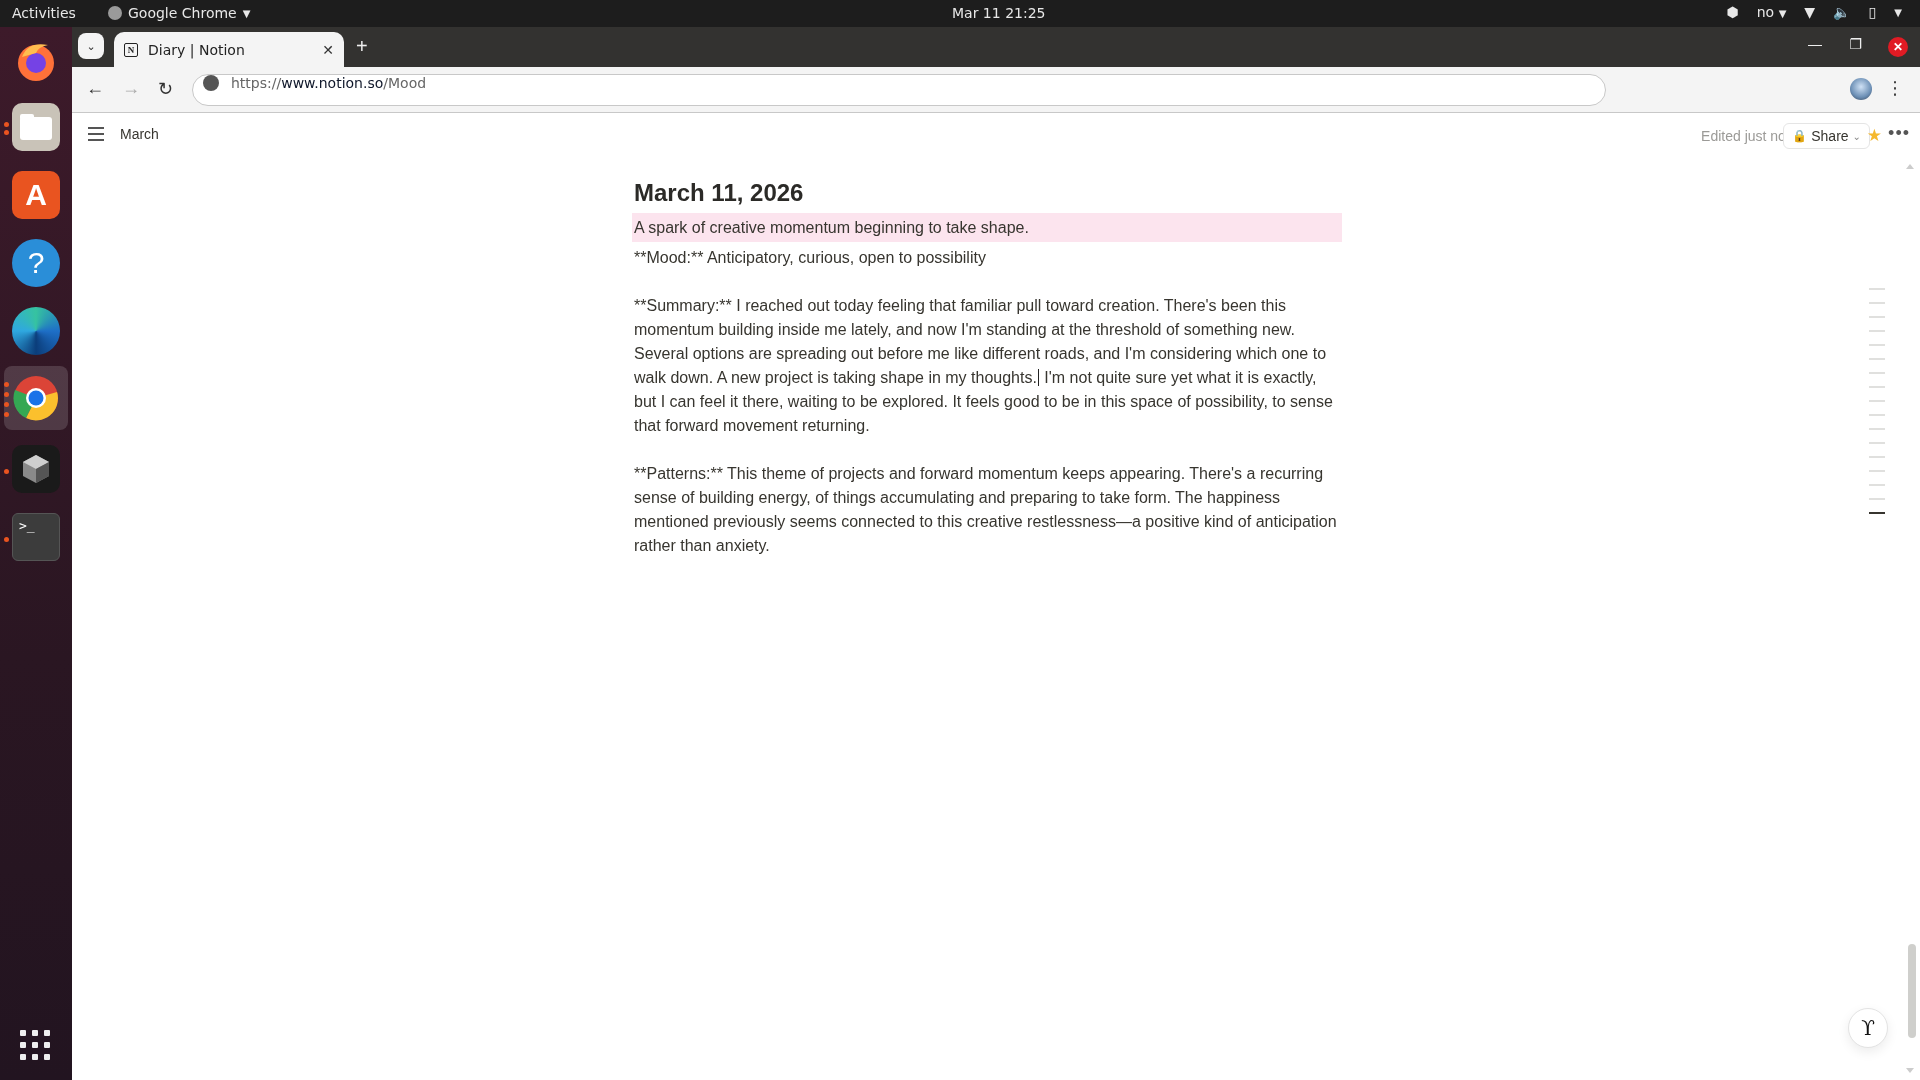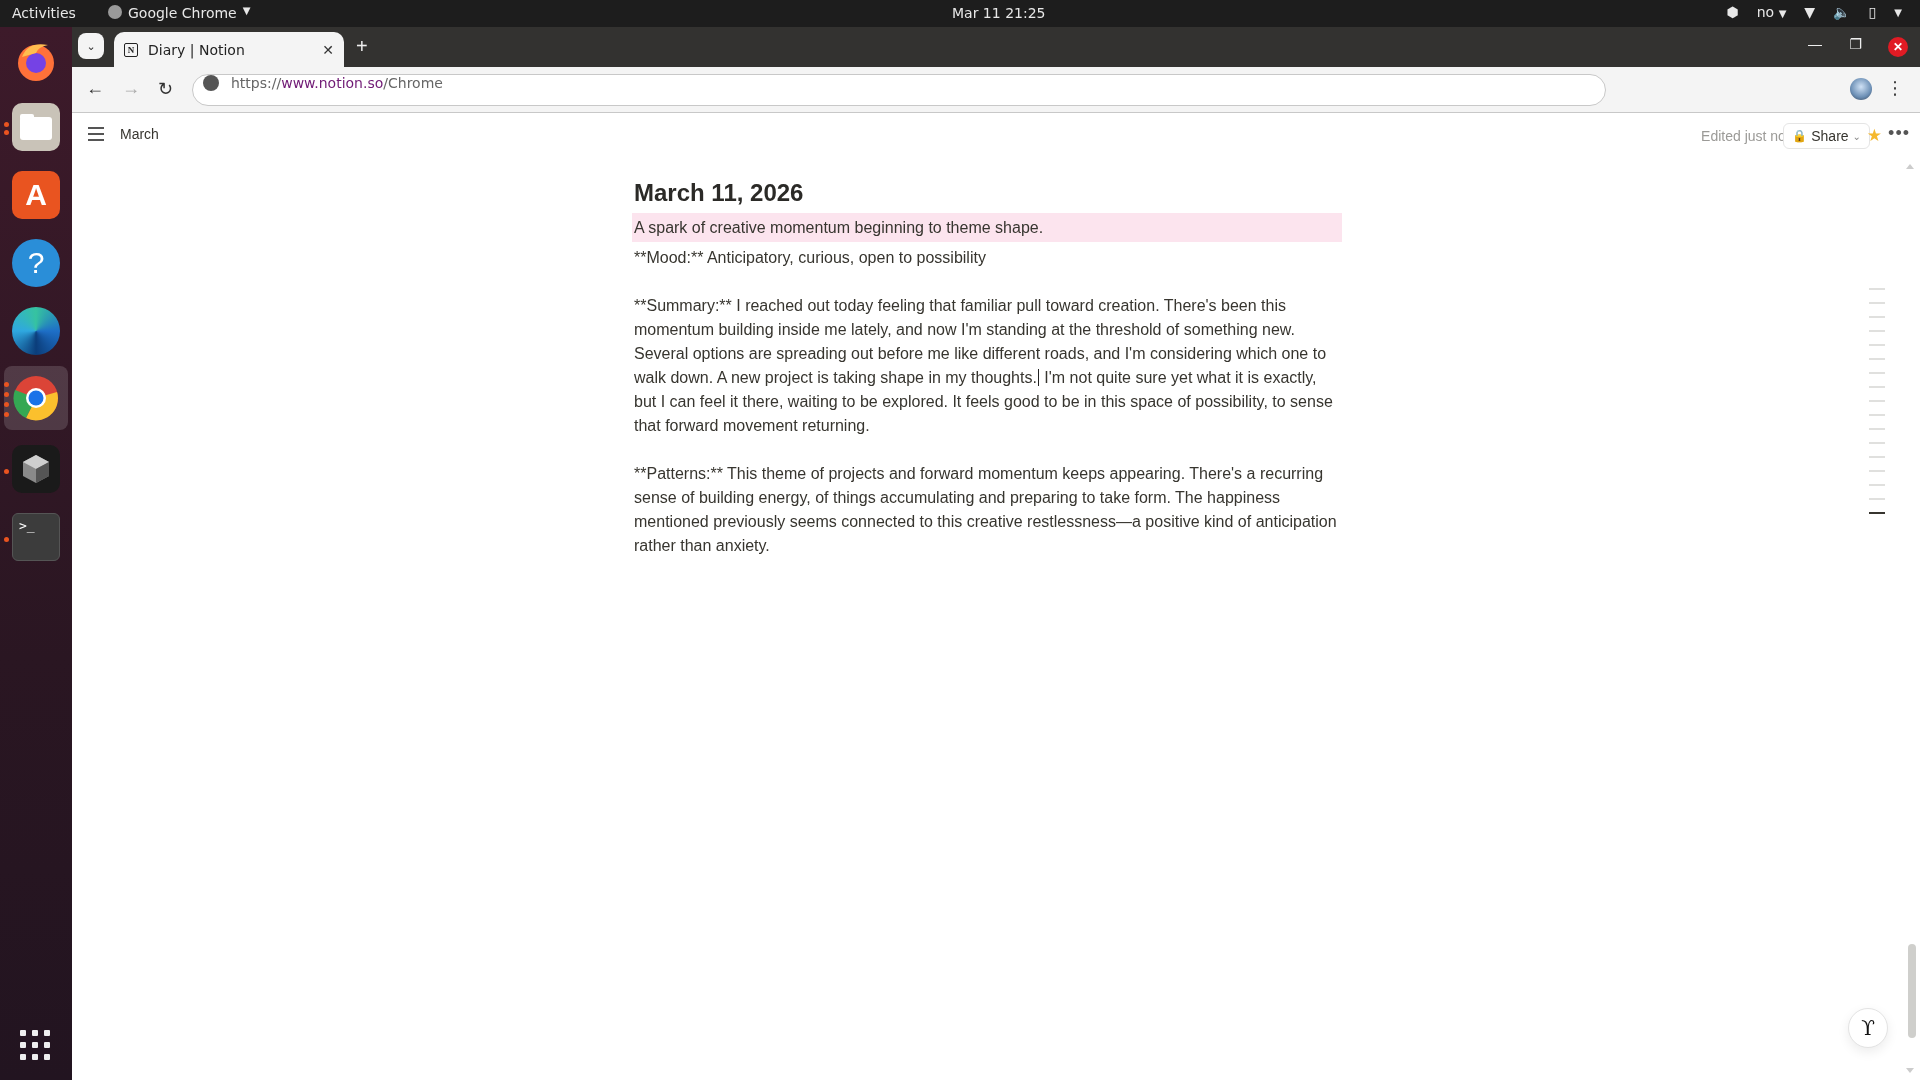--- a/index.html
+++ b/index.html
@@ -1,21 +1,21 @@
 <!DOCTYPE html>
 <html><head>
 <meta charset="utf-8">
 <style>
   * { box-sizing: border-box; margin: 0; padding: 0; }
   html, body { width: 1920px; height: 1080px; overflow: hidden; background: #fff; font-family: "Liberation Sans", sans-serif; }
 
   
   .topbar { position: absolute; left: 0; top: 0; width: 1920px; height: 27px; background: #1d1d1d; color: #e8e8e8; font-family: "DejaVu Sans", sans-serif; font-size: 14px; }
   .topbar .activities { position: absolute; left: 12px; top: 5px; }
-  .topbar .app-menu { position: absolute; left: 108px; top: 5px; display: flex; align-items: flex-start; gap: 6px; }
+  .topbar .app-menu { position: absolute; left: 108px; top: 5px; display: flex; align-items: center; gap: 6px; }
   .topbar .app-menu .chrome-dot { width: 14px; height: 14px; border-radius: 50%; background: #9a9a9a; display: inline-block; }
   .topbar .clock { position: absolute; left: 952px; top: 5px; }
   .topbar .tray { position: absolute; right: 18px; top: 4px; display: flex; align-items: center; gap: 18px; font-size: 14px; }
   .tray .tri { font-size: 10px; }
 
   
   .dock { position: absolute; left: 0; top: 27px; width: 72px; height: 1053px; background: linear-gradient(#3d1a2a, #2a1622 60%, #221420); }
   .dock-item { position: absolute; left: 12px; width: 48px; height: 48px; border-radius: 10px; display: flex; align-items: center; justify-content: center; }
   .dock-item.active { left: 4px; width: 64px; height: 64px; background: rgba(255,255,255,0.15); border-radius: 8px; }
   .dock .pip { position: absolute; left: 4px; width: 5px; height: 5px; border-radius: 50%; background: #e95420; }
@@ -32,21 +32,21 @@
   .newtab { position: absolute; left: 284px; top: 8px; color: #eee; font-size: 20px; }
   .win-ctrl { position: absolute; top: 9px; color: #eee; font-size: 14px; }
   .win-close { position: absolute; right: 12px; top: 10px; width: 20px; height: 20px; border-radius: 50%; background: #e01b24; color: #fff; font-size: 12px; display: flex; align-items: center; justify-content: center; font-weight: bold; }
 
   .toolbar { position: absolute; left: 72px; top: 67px; width: 1848px; height: 46px; background: #f4f4f4; border-bottom: 1px solid #c8c8c8; }
   .nav-btn { position: absolute; top: 11px; font-size: 18px; color: #333; }
   .nav-btn.disabled { color: #aaa; }
   .omnibox { position: absolute; left: 120px; top: 7px; width: 1414px; height: 32px; background: #fff; border: 1px solid #c8c8c8; border-radius: 16px; display: flex; align-items: flex-start; padding-left: 10px; font-family: "DejaVu Sans", sans-serif; font-size: 14px; }
   .omnibox .site-icon { width: 16px; height: 16px; border-radius: 50%; background: #555; margin-right: 12px; }
   .omnibox .scheme, .omnibox .path { color: #666; }
-  .omnibox .host { color: #701a75; }
+  .omnibox .host { color: #0f172a; }
   .avatar { position: absolute; right: 48px; top: 11px; width: 22px; height: 22px; border-radius: 50%; background: radial-gradient(circle at 50% 40%, #cfe1f5, #6c8fb5 60%, #2d3b4e); }
   .kebab { position: absolute; right: 16px; top: 10px; font-size: 18px; color: #333; }
 
   
   .notion-top { position: absolute; left: 72px; top: 113px; width: 1848px; height: 45px; background: #fff; }
   .hamburger { position: absolute; left: 16px; top: 14px; width: 16px; height: 14px; display: flex; flex-direction: column; justify-content: space-between; }
   .hamburger span { height: 2px; background: #555; }
   .breadcrumb { position: absolute; left: 48px; top: 13px; font-size: 14px; color: #37352f; }
   .edited { position: absolute; right: 124px; top: 15px; font-size: 14px; color: #9b9a97; }
   .share-btn { position: absolute; right: 50px; top: 10px; height: 26px; padding: 0 8px; border: 1px solid #e5e5e5; border-radius: 6px; display: flex; align-items: center; gap: 4px; font-size: 14px; color: #37352f; background: #fff; }
@@ -170,21 +170,21 @@
 </div>
 
 <div class="toolbar">
   <span class="nav-btn" style="left:14px">←</span>
   <span class="nav-btn disabled" style="left:50px">→</span>
   <span class="nav-btn" style="left:86px">↻</span>
   <div class="omnibox">
     <span class="site-icon"></span>
     <span class="scheme">https://</span>
       <span class="host">www.notion.so</span>
-      <span class="path">/Chrome</span>
+      <span class="path">/Mood</span>
   </div>
   <span class="avatar"></span>
   <span class="kebab">⋮</span>
 </div>
 
 <div class="notion-top">
   <div class="hamburger">
       <span></span>
       <span></span>
       <span></span>
@@ -195,21 +195,21 @@
     <span style="font-size:12px">🔒</span>
     <span>Share</span>
     <span class="chev">⌄</span>
   </div>
   <span class="star">★</span>
   <span class="more">•••</span>
 </div>
 
 <div class="page">
   <div class="page-title">March 11, 2026</div>
-  <div class="callout">A spark of creative momentum beginning to theme shape.</div>
+  <div class="callout">A spark of creative momentum beginning to take shape.</div>
   <div class="block mood">**Mood:** Anticipatory, curious, open to possibility</div>
   <div class="block"><span>**Summary:** I reached out today feeling that familiar pull toward creation. There's been this momentum building inside me lately, and now I'm standing at the threshold of something new. Several options are spreading out before me like different roads, and I'm considering which one to walk down. A new project is taking shape in my thoughts.</span><span class="caret"></span><span> I'm not quite sure yet what it is exactly, but I can feel it there, waiting to be explored. It feels good to be in this space of possibility, to sense that forward movement returning.</span></div>
   <div class="block">**Patterns:** This theme of projects and forward momentum keeps appearing. There's a recurring sense of building energy, of things accumulating and preparing to take form. The happiness mentioned previously seems connected to this creative restlessness—a positive kind of anticipation rather than anxiety.</div>
 </div>
 
 <div class="outline">
   <span></span>
     <span></span>
     <span></span>
     <span></span>

